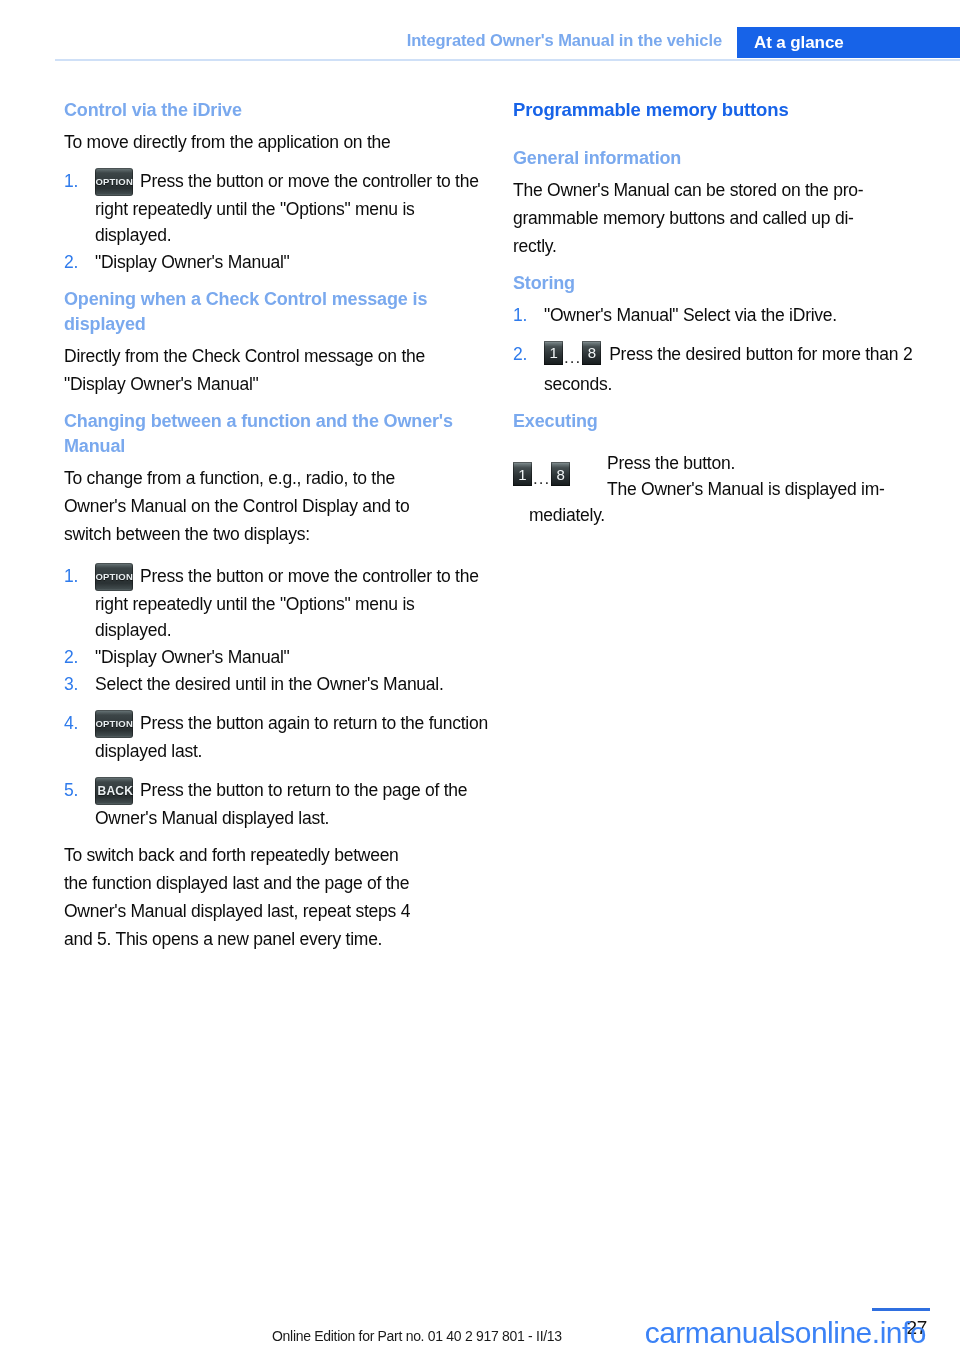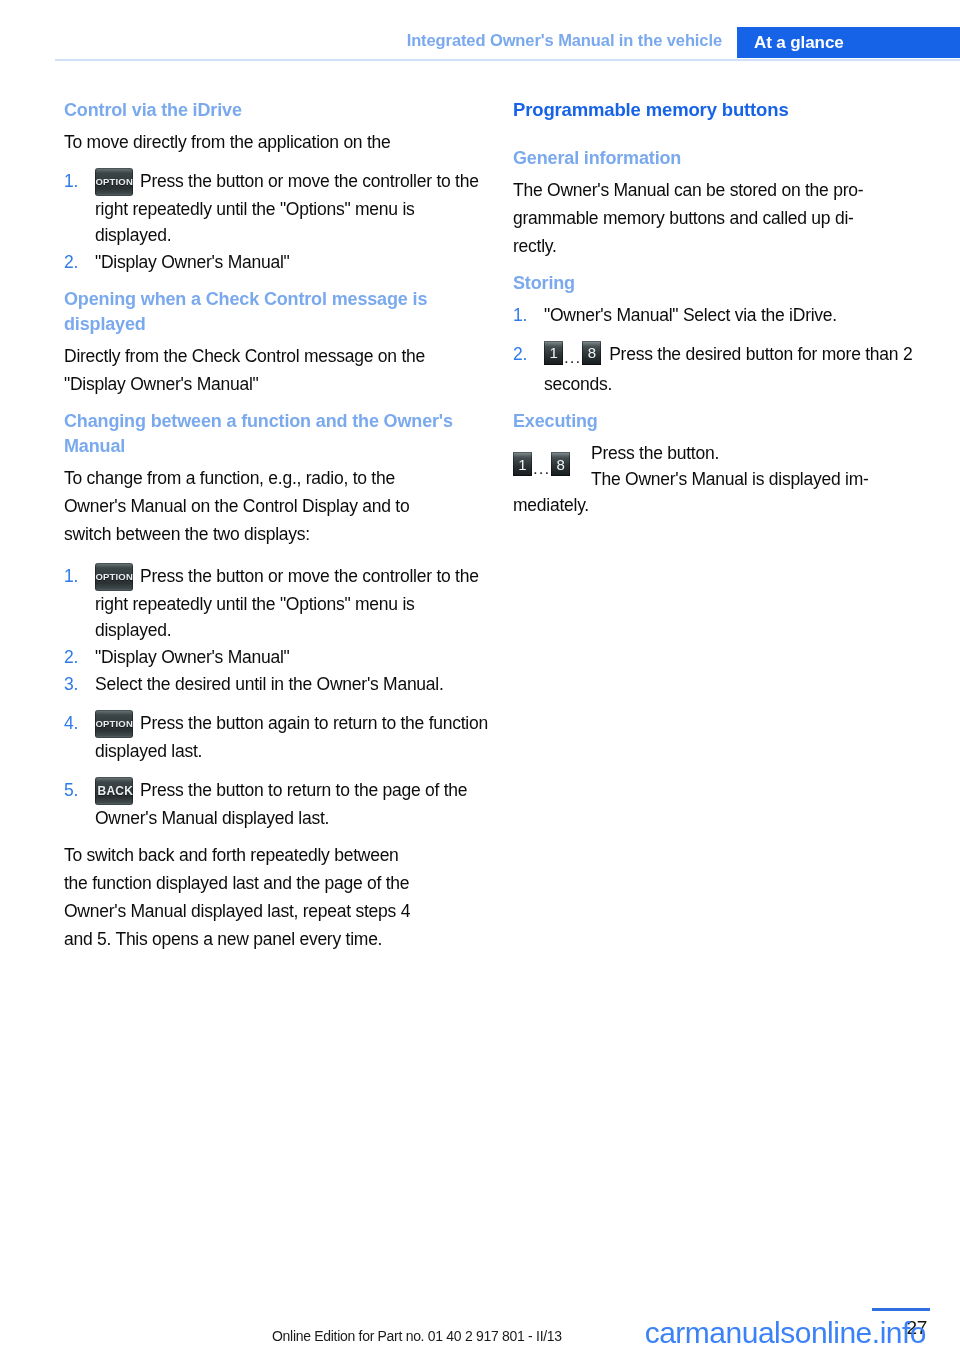--- a/index.html
+++ b/index.html
@@ -202,21 +202,21 @@
   }
   .memrange { display: inline-block; white-space: nowrap; margin-right: 8px; }
 
   
   .exec-block { position: relative; margin-top: 2px; }
   .exec-keys {
     position: absolute;
     left: 0; top: 12px;
     white-space: nowrap;
   }
-  .exec-lines { margin: 0; }
+  .exec-lines { margin: 16px; }
   .exec-lines p {
     font-size: 17.5px;
     color: #0c0c0c;
     line-height: 26px;
     letter-spacing: -0.25px;
     margin: 0;
   }
   .exec-lines p.indent { padding-left: 78px; }
 
   

